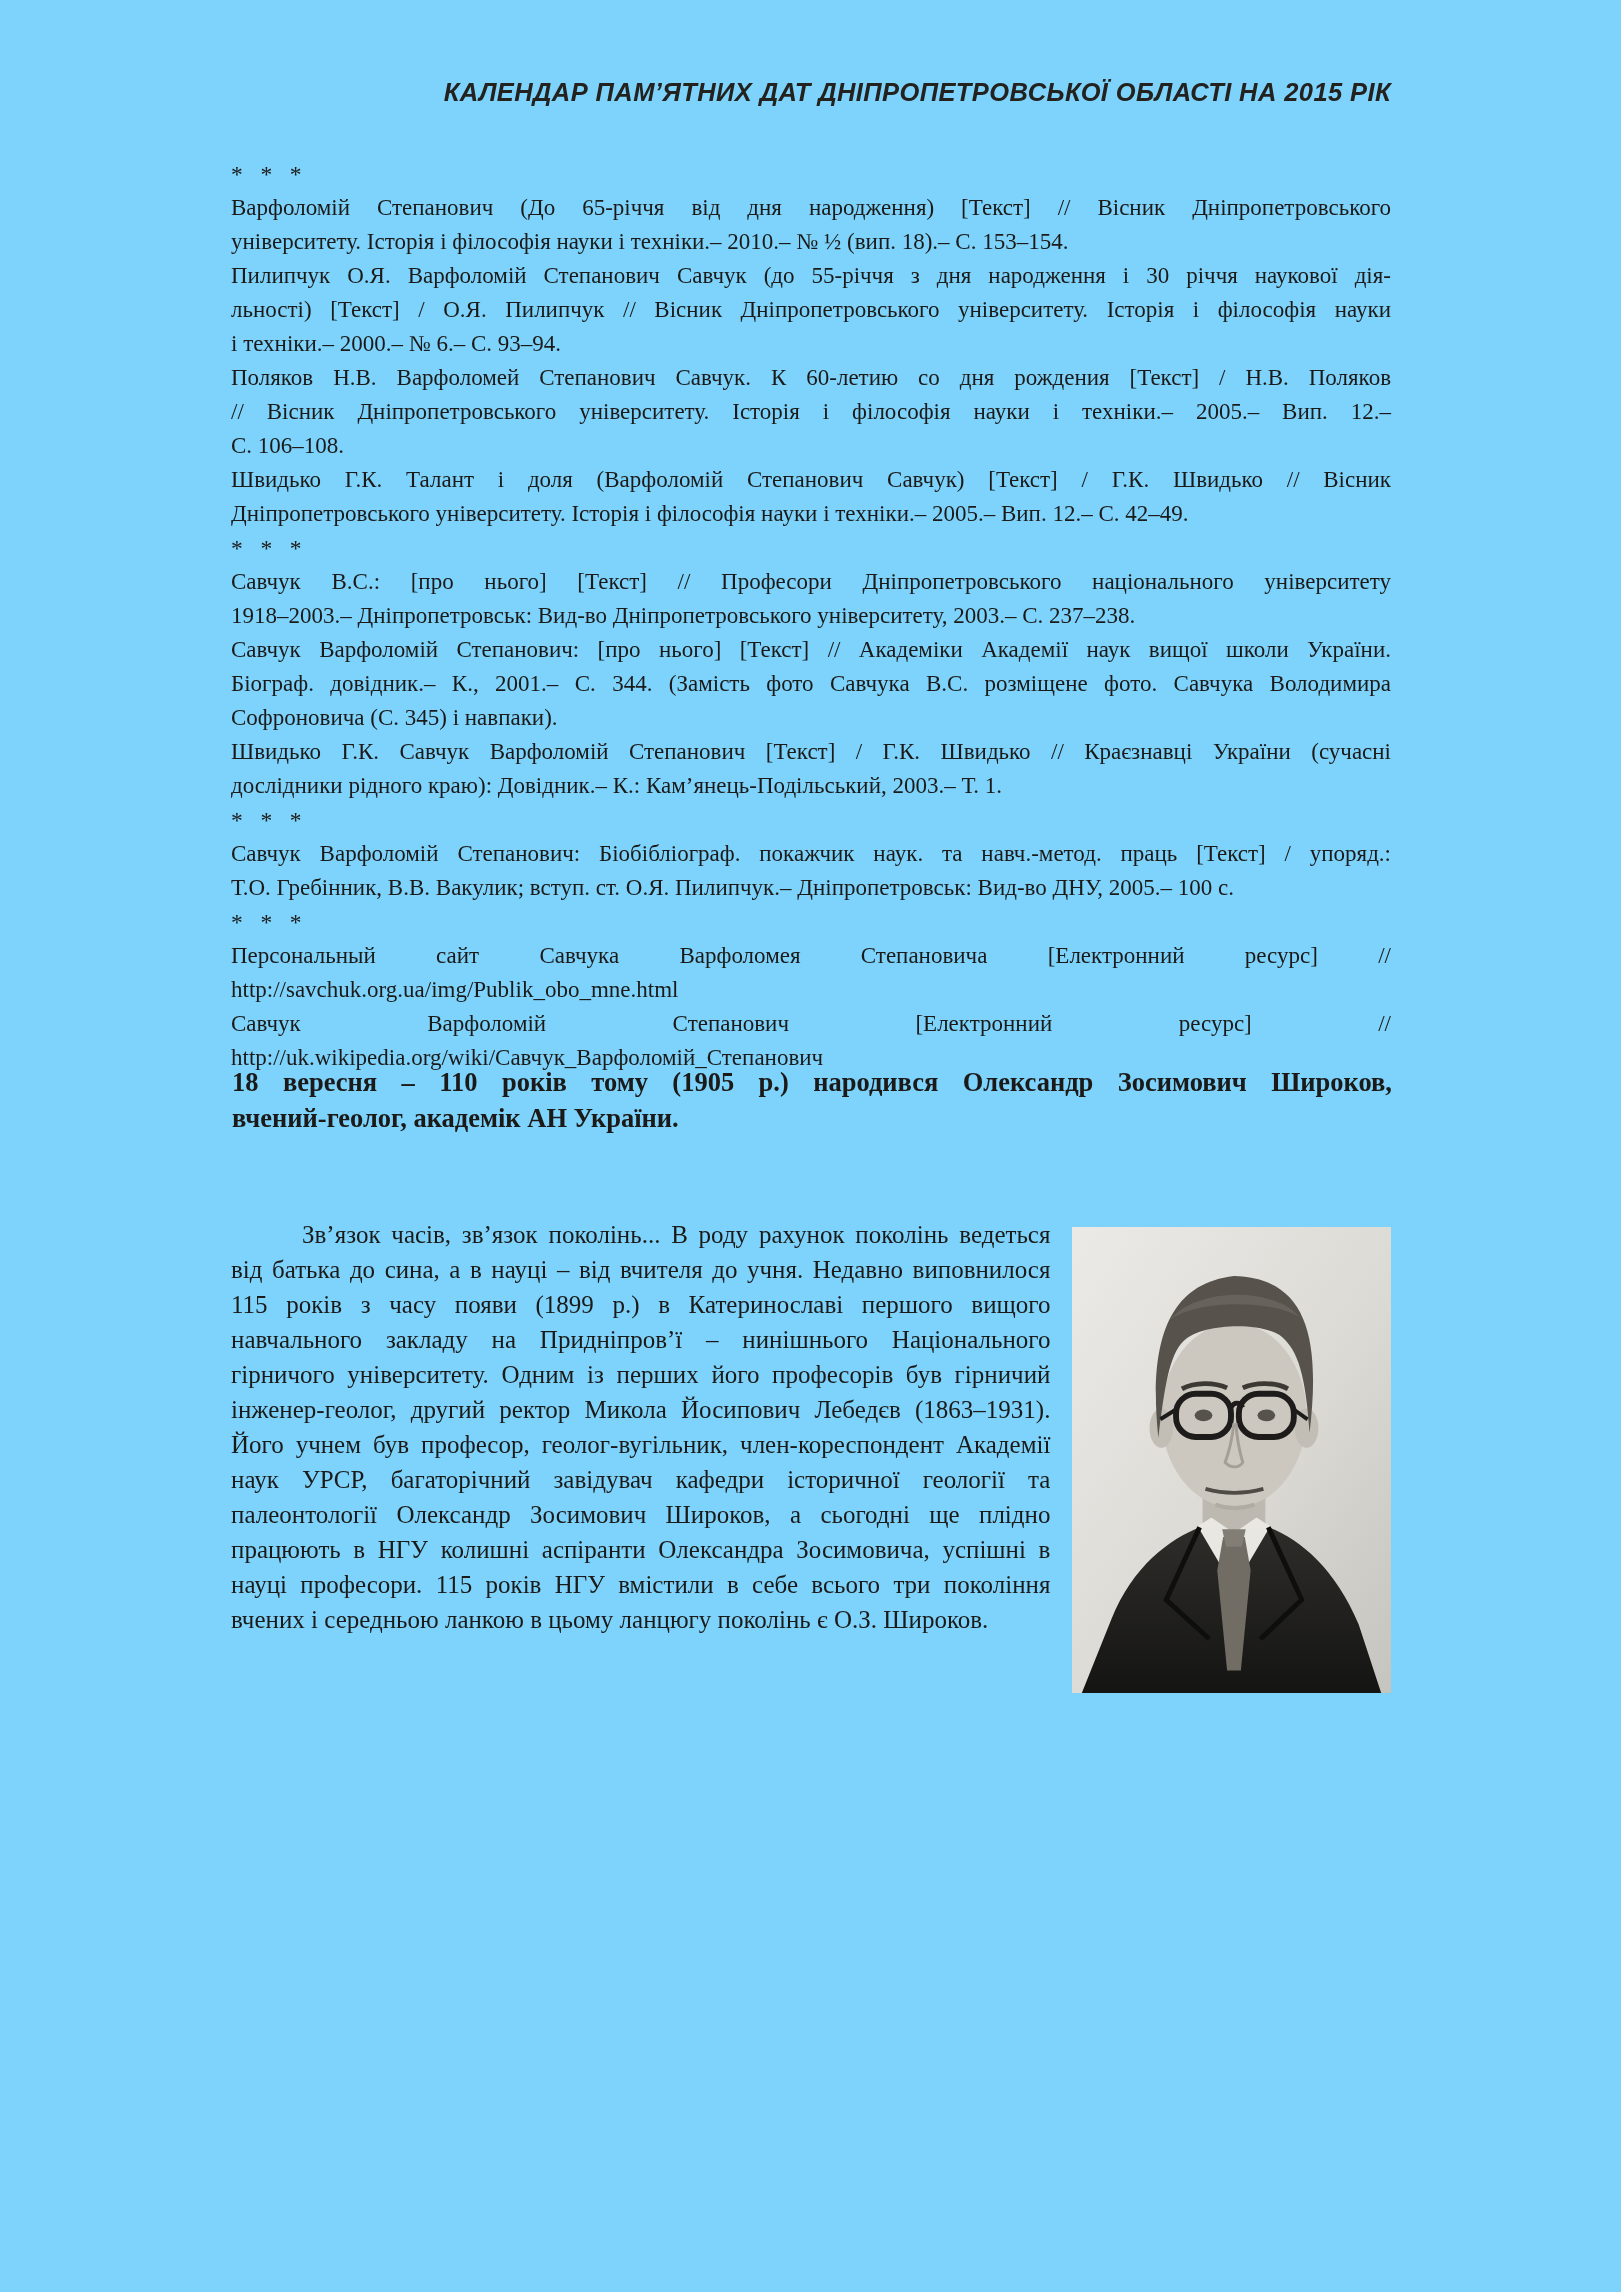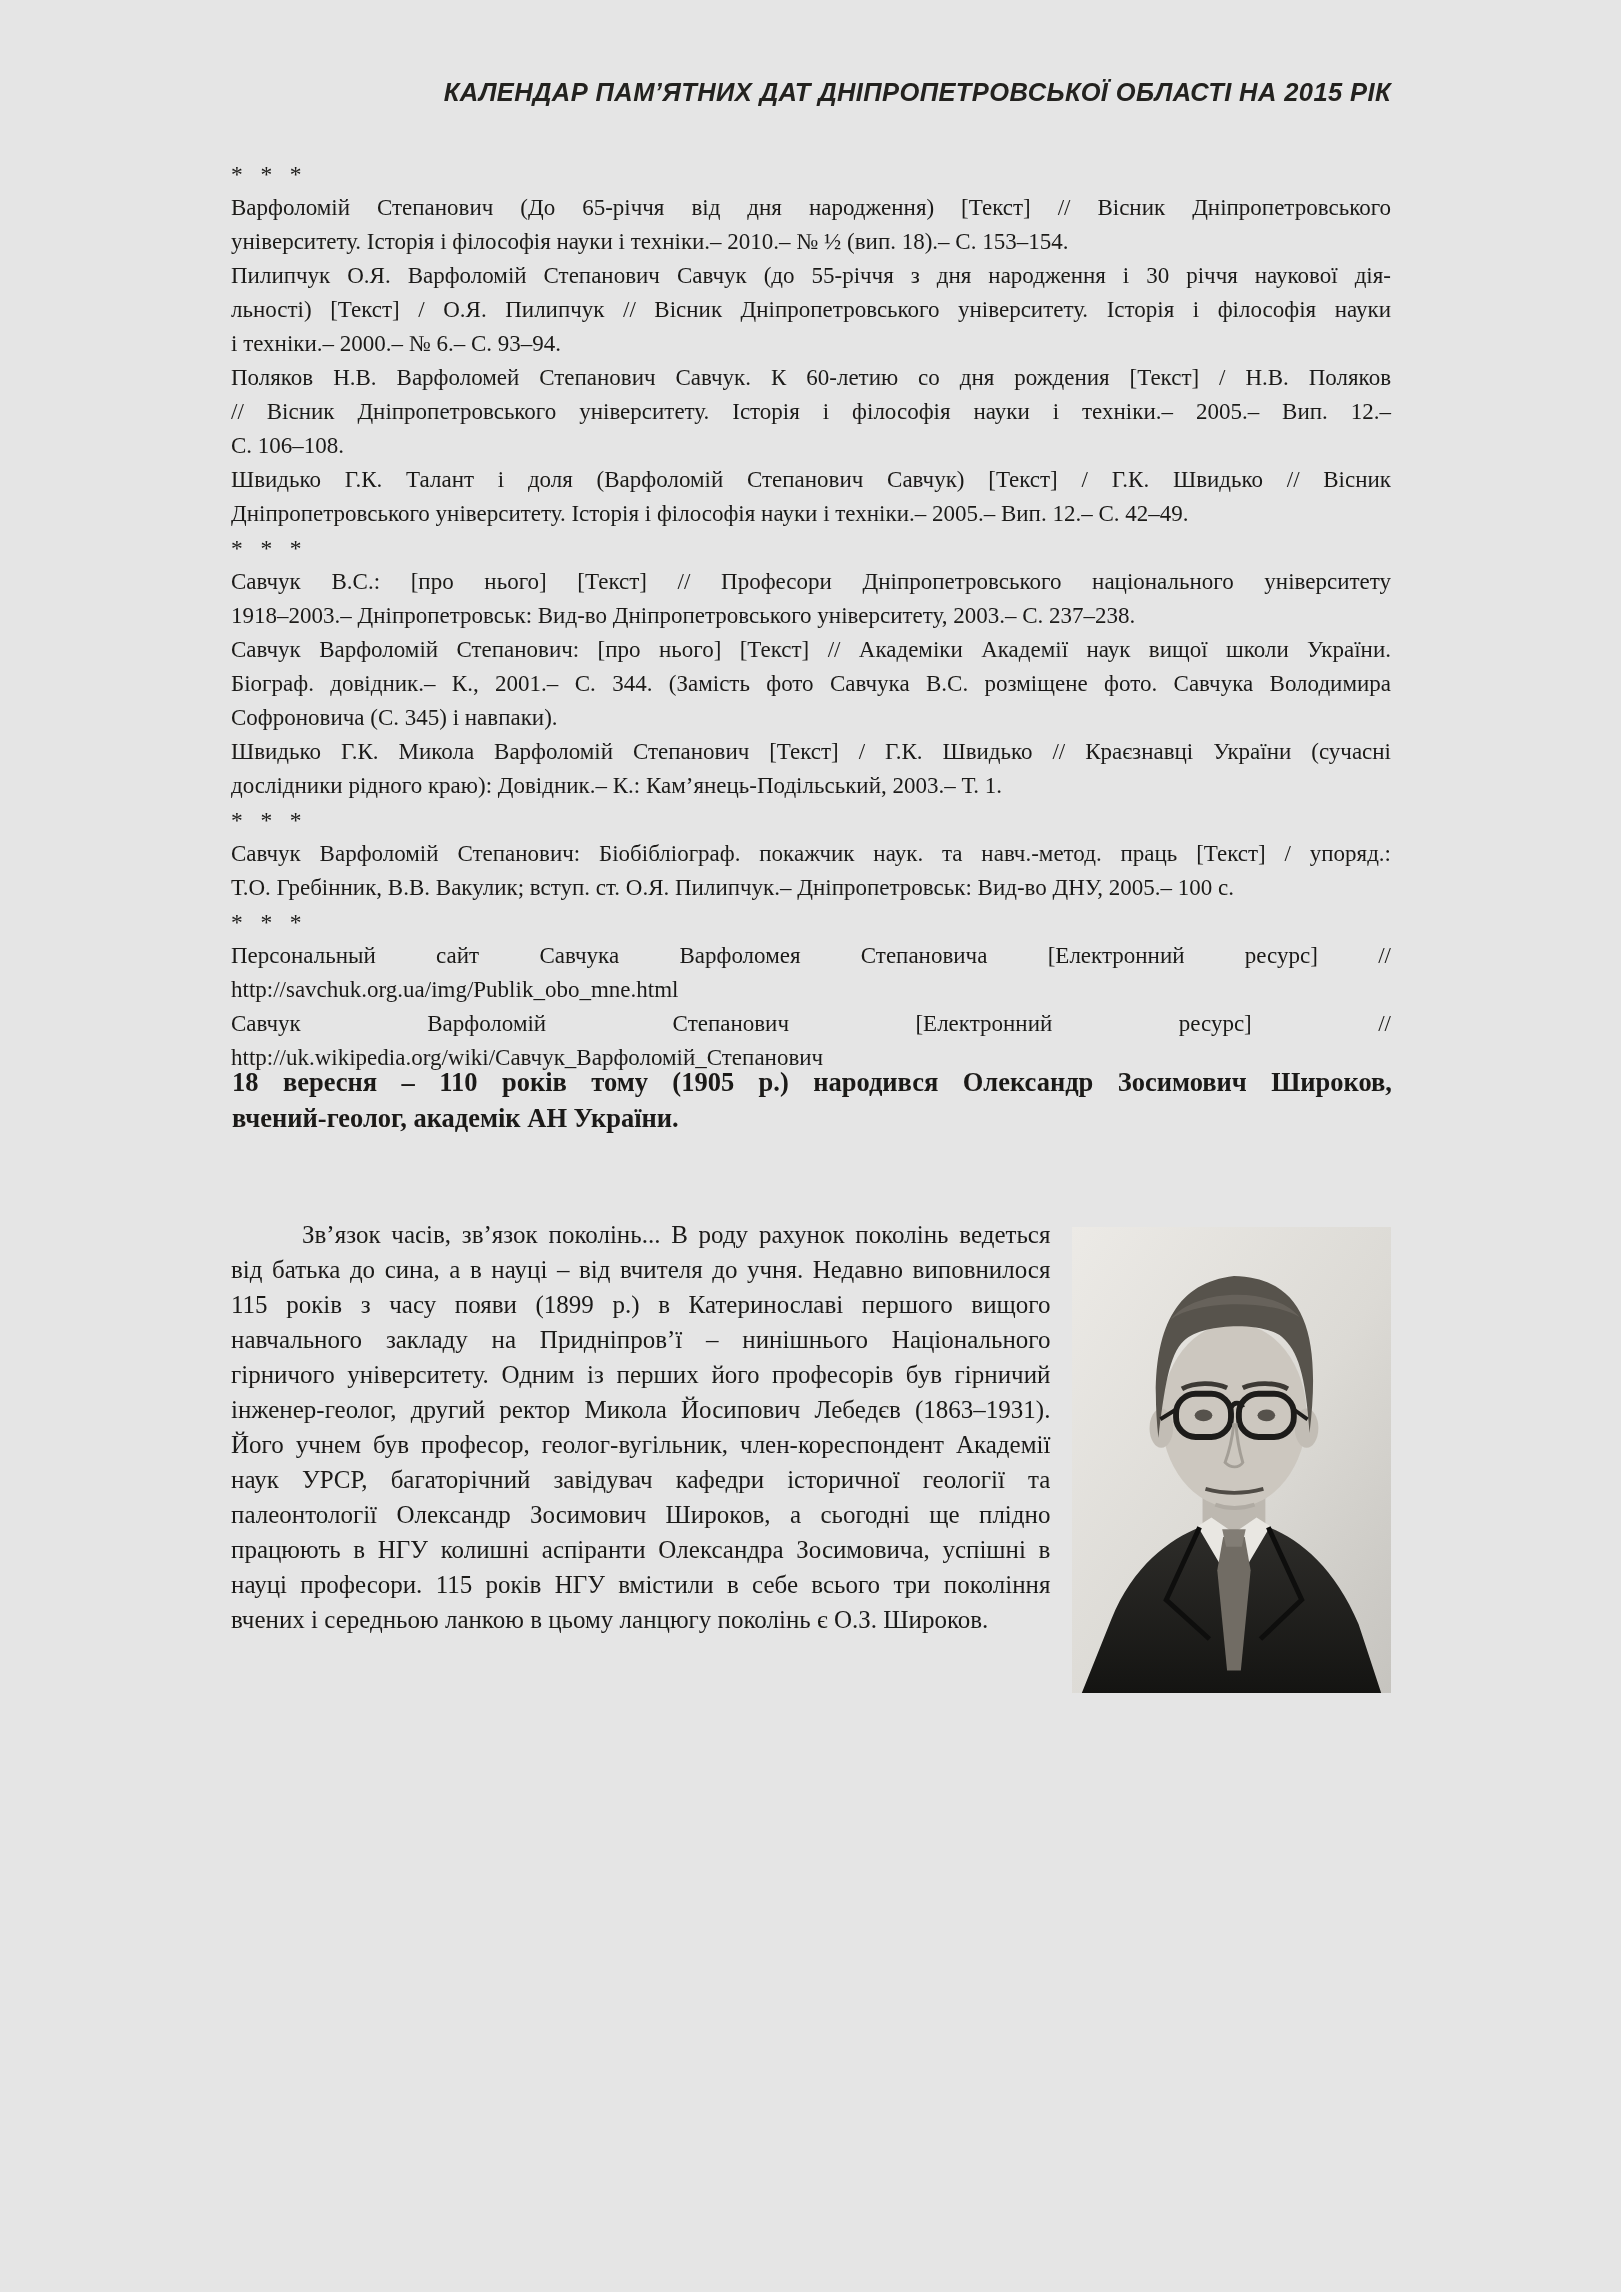--- a/index.html
+++ b/index.html
@@ -1,19 +1,19 @@
 <!DOCTYPE html>
 <html lang="uk"><head>
 <meta charset="utf-8">
 <style>
   html,body{margin:0;padding:0;background:#9a9a9a;}
   .page{
     position:relative;
     width:1621px;height:2293px;
-    background:#e5e5e5;
+    background:#7dd3fc;
     margin:0 auto;
     font-family:"Liberation Serif","DejaVu Serif",serif;
     color:#1b1a18;
     overflow:hidden;
   }
   .runhead{
     position:absolute;top:78px;left:231px;width:1160px;
     text-align:right;
     font-family:"Liberation Sans","DejaVu Sans",sans-serif;
     font-style:italic;font-weight:700;
@@ -75,21 +75,21 @@
       <div class="bib-line line-just">// Вісник Дніпропетровського університету. Історія і філософія науки і техніки.– 2005.– Вип. 12.–</div>
       <div class="bib-line line-left">С. 106–108.</div>
       <div class="bib-line line-just">Швидько Г.К. Талант і доля (Варфоломій Степанович Савчук) [Текст] / Г.К. Швидько // Вісник</div>
       <div class="bib-line line-left">Дніпропетровського університету. Історія і філософія науки і техніки.– 2005.– Вип. 12.– С. 42–49.</div>
       <div class="bib-line stars line-left">* * *</div>
       <div class="bib-line line-just">Савчук В.С.: [про нього] [Текст] // Професори Дніпропетровського національного університету</div>
       <div class="bib-line line-left">1918–2003.– Дніпропетровськ: Вид-во Дніпропетровського університету, 2003.– С. 237–238.</div>
       <div class="bib-line line-just">Савчук Варфоломій Степанович: [про нього] [Текст] // Академіки Академії наук вищої школи України.</div>
       <div class="bib-line line-just">Біограф. довідник.– К., 2001.– С. 344. (Замість фото Савчука В.С. розміщене фото. Савчука Володимира</div>
       <div class="bib-line line-left">Софроновича (С. 345) і навпаки).</div>
-      <div class="bib-line line-just">Швидько Г.К. Микола Варфоломій Степанович [Текст] / Г.К. Швидько // Краєзнавці України (сучасні</div>
+      <div class="bib-line line-just">Швидько Г.К. Савчук Варфоломій Степанович [Текст] / Г.К. Швидько // Краєзнавці України (сучасні</div>
       <div class="bib-line line-left">дослідники рідного краю): Довідник.– К.: Кам’янець-Подільський, 2003.– Т. 1.</div>
       <div class="bib-line stars line-left">* * *</div>
       <div class="bib-line line-just">Савчук Варфоломій Степанович: Біобібліограф. покажчик наук. та навч.-метод. праць [Текст] / упоряд.:</div>
       <div class="bib-line line-left">Т.О. Гребінник, В.В. Вакулик; вступ. ст. О.Я. Пилипчук.– Дніпропетровськ: Вид-во ДНУ, 2005.– 100 с.</div>
       <div class="bib-line stars line-left">* * *</div>
       <div class="bib-line line-just">Персональный сайт Савчука Варфоломея Степановича [Електронний ресурс] //</div>
       <div class="bib-line line-left">http://savchuk.org.ua/img/Publik_obo_mne.html</div>
       <div class="bib-line line-just">Савчук Варфоломій Степанович [Електронний ресурс] //</div>
       <div class="bib-line line-left">http://uk.wikipedia.org/wiki/Савчук_Варфоломій_Степанович</div>
     </div>

